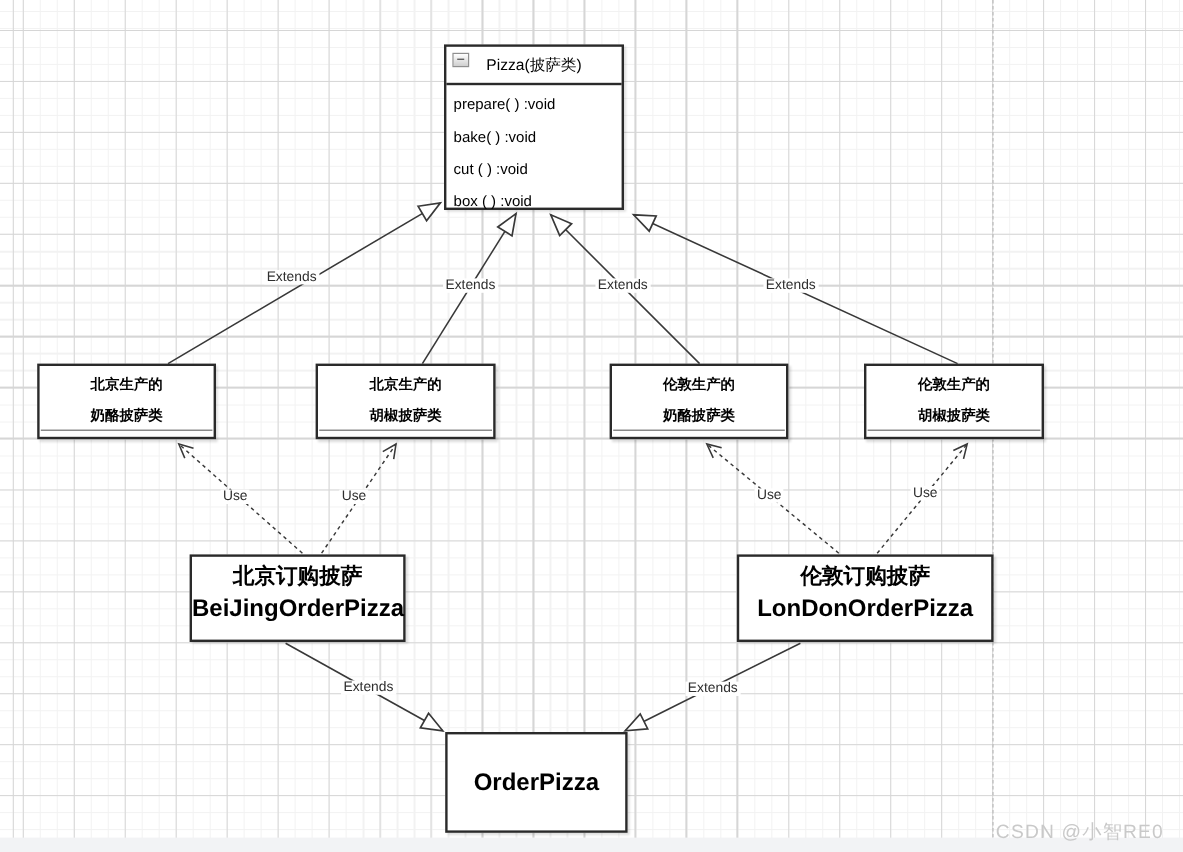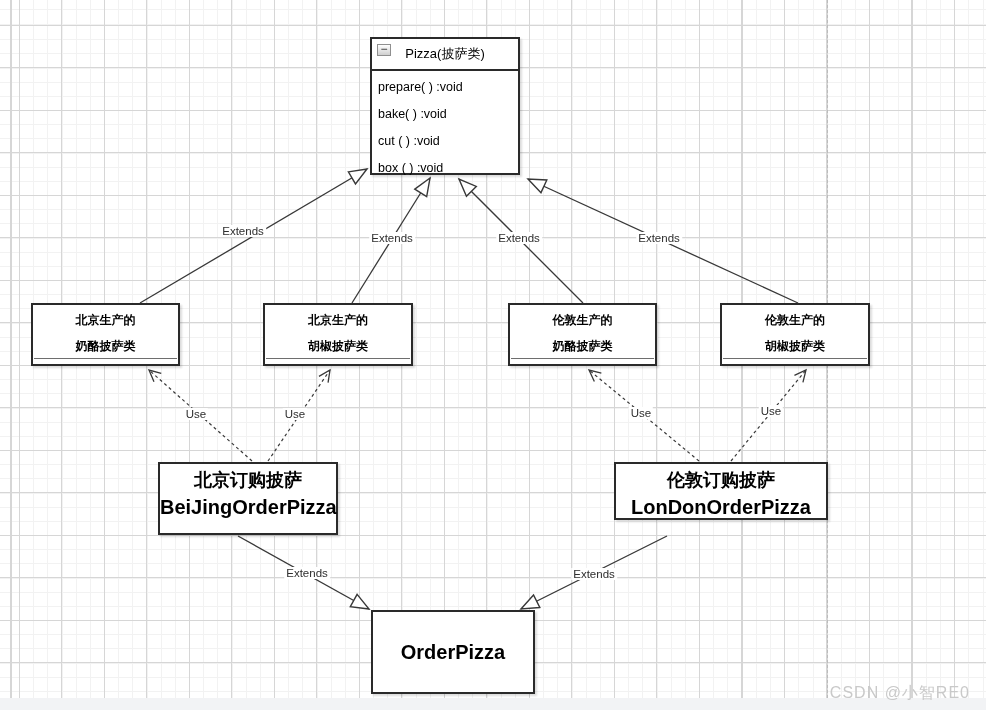--- a/index.html
+++ b/index.html
@@ -57,24 +57,24 @@
   .p1 { left:31px;  top:303px; width:149px; height:63px; }
   .p2 { left:263px; top:303px; width:150px; height:63px; }
   .p3 { left:508px; top:303px; width:149px; height:63px; }
   .p4 { left:720px; top:303px; width:150px; height:63px; }
 
   
   .order { text-align:center; font-weight:bold; padding-top:3px; }
   .order .l1 { font-size:18px; line-height:27px; }
   .order .l2 { font-size:20px; line-height:27px; }
   .o1 { left:158px; top:462px; width:180px; height:73px; }
-  .o2 { left:614px; top:462px; width:214px; height:58px; }
+  .o2 { left:614px; top:462px; width:214px; height:73px; }
 
   
-  .base { left:371px; top:610px; width:164px; height:84px;
+  .base { left:371px; top:610px; width:152px; height:84px;
           display:flex; align-items:center; justify-content:center;
           font-weight:bold; font-size:20px; }
 
   .edges { position:absolute; left:0; top:0; z-index:3; pointer-events:none; }
 
   .edge-label {
     position:absolute; z-index:4; transform:translate(-50%,-50%);
     background:#ffffff; padding:0 2px; font-size:11.5px; color:#2e2e2e;
     white-space:nowrap;
   }

